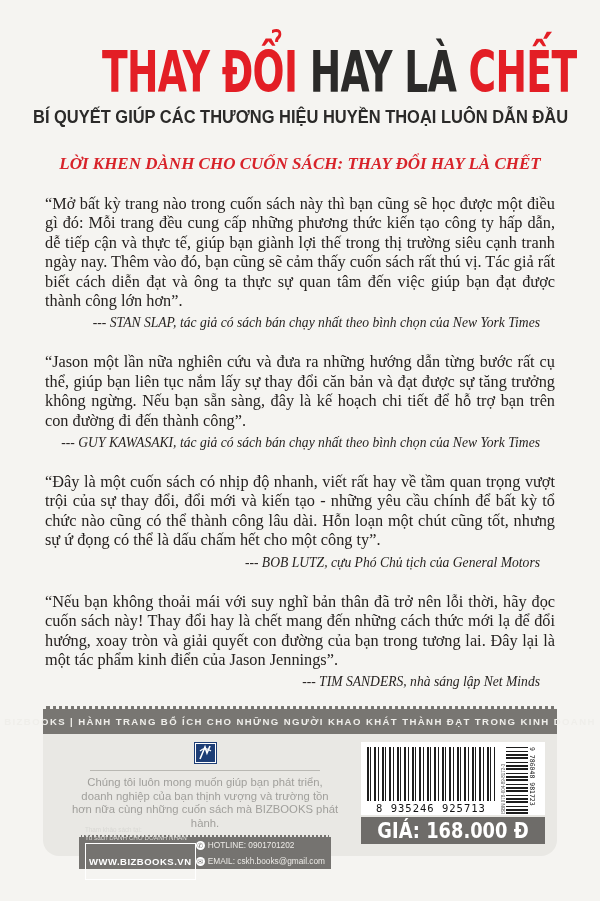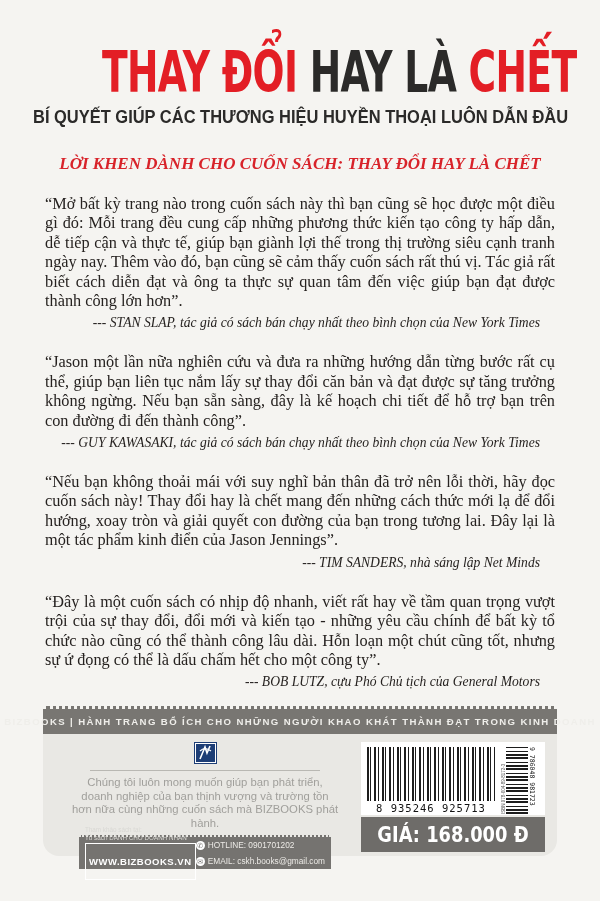--- a/index.html
+++ b/index.html
@@ -64,21 +64,21 @@
   .ean-digits{font-family:"DejaVu Sans Mono","Liberation Mono",monospace;font-size:10.5px;color:#111;
     letter-spacing:1px;text-align:center;margin-top:1px;white-space:nowrap;}
   .isbn-side{margin-left:6px;display:flex;align-items:stretch;}
   .isbn-label{writing-mode:vertical-rl;transform:rotate(180deg);font-family:"Liberation Sans",sans-serif;
     font-size:4.5px;color:#555;line-height:5px;}
   .isbn-bars{width:22px;background:
      repeating-linear-gradient(0deg,#1c1c1c 0 2px,#fff 2px 3px,#1c1c1c 3px 5px,#fff 5px 7px,
        #1c1c1c 7px 8px,#fff 8px 11px);}
   .isbn-digits{writing-mode:vertical-rl;font-family:"DejaVu Sans Mono","Liberation Mono",monospace;
     font-size:6.5px;color:#111;line-height:7px;}
-  .price-bar{margin-top:2px;background:#6e6c69;height:35px;display:flex;align-items:center;justify-content:center;}
+  .price-bar{margin-top:2px;background:#6e6c69;height:27px;display:flex;align-items:center;justify-content:center;}
   .price-text{white-space:nowrap;transform:scaleX(.85);font-family:"DejaVu Sans","Liberation Sans",sans-serif;
     font-weight:bold;font-size:21px;color:#fff;letter-spacing:0;}
 </style>
 </head>
 <body>
 
 <div class="page">
 
   <div class="header">
     <div class="title-line"><span class="red">THAY ĐỔI</span> <span>HAY LÀ</span> <span class="red">CHẾT</span></div>
@@ -89,26 +89,26 @@
   <div class="quotes">
     <div class="quote">
       <p class="qtext">“Mở bất kỳ trang nào trong cuốn sách này thì bạn cũng sẽ học được một điều gì đó: Mỗi trang đều cung cấp những phương thức kiến tạo công ty hấp dẫn, dễ tiếp cận và thực tế, giúp bạn giành lợi thế trong thị trường siêu cạnh tranh ngày nay. Thêm vào đó, bạn cũng sẽ cảm thấy cuốn sách rất thú vị. Tác giả rất biết cách diễn đạt và ông ta thực sự quan tâm đến việc giúp bạn đạt được thành công lớn hơn”.</p>
       <p class="qattr">--- STAN SLAP, tác giả có sách bán chạy nhất theo bình chọn của New York Times</p>
     </div>
     <div class="quote">
       <p class="qtext">“Jason một lần nữa nghiên cứu và đưa ra những hướng dẫn từng bước rất cụ thể, giúp bạn liên tục nắm lấy sự thay đổi căn bản và đạt được sự tăng trưởng không ngừng. Nếu bạn sẵn sàng, đây là kế hoạch chi tiết để hỗ trợ bạn trên con đường đi đến thành công”.</p>
       <p class="qattr">--- GUY KAWASAKI, tác giả có sách bán chạy nhất theo bình chọn của New York Times</p>
     </div>
     <div class="quote">
+      <p class="qtext">“Đây là một cuốn sách có nhịp độ nhanh, viết rất hay về tầm quan trọng vượt trội của sự thay đổi, đổi mới và kiến tạo - những yêu cầu chính để bất kỳ tổ chức nào cũng có thể thành công lâu dài. Hỗn loạn một chút cũng tốt, nhưng sự ứ đọng có thể là dấu chấm hết cho một công ty”.</p>
+      <p class="qattr">--- BOB LUTZ, cựu Phó Chủ tịch của General Motors</p>
+    </div>
+    <div class="quote">
       <p class="qtext">“Nếu bạn không thoải mái với suy nghĩ bản thân đã trở nên lỗi thời, hãy đọc cuốn sách này! Thay đổi hay là chết mang đến những cách thức mới lạ để đổi hướng, xoay tròn và giải quyết con đường của bạn trong tương lai. Đây lại là một tác phẩm kinh điển của Jason Jennings”.</p>
       <p class="qattr">--- TIM SANDERS, nhà sáng lập Net Minds</p>
-    </div>
-    <div class="quote">
-      <p class="qtext">“Đây là một cuốn sách có nhịp độ nhanh, viết rất hay về tầm quan trọng vượt trội của sự thay đổi, đổi mới và kiến tạo - những yêu cầu chính để bất kỳ tổ chức nào cũng có thể thành công lâu dài. Hỗn loạn một chút cũng tốt, nhưng sự ứ đọng có thể là dấu chấm hết cho một công ty”.</p>
-      <p class="qattr">--- BOB LUTZ, cựu Phó Chủ tịch của General Motors</p>
     </div>
   </div>
 
   <div class="footer">
     <div class="banner">
       <span class="banner-text">BIZBOOKS | HÀNH TRANG BỔ ÍCH CHO NHỮNG NGƯỜI KHAO KHÁT THÀNH ĐẠT TRONG KINH DOANH</span>
     </div>
     <div class="card">
 
       <div class="card-left">

